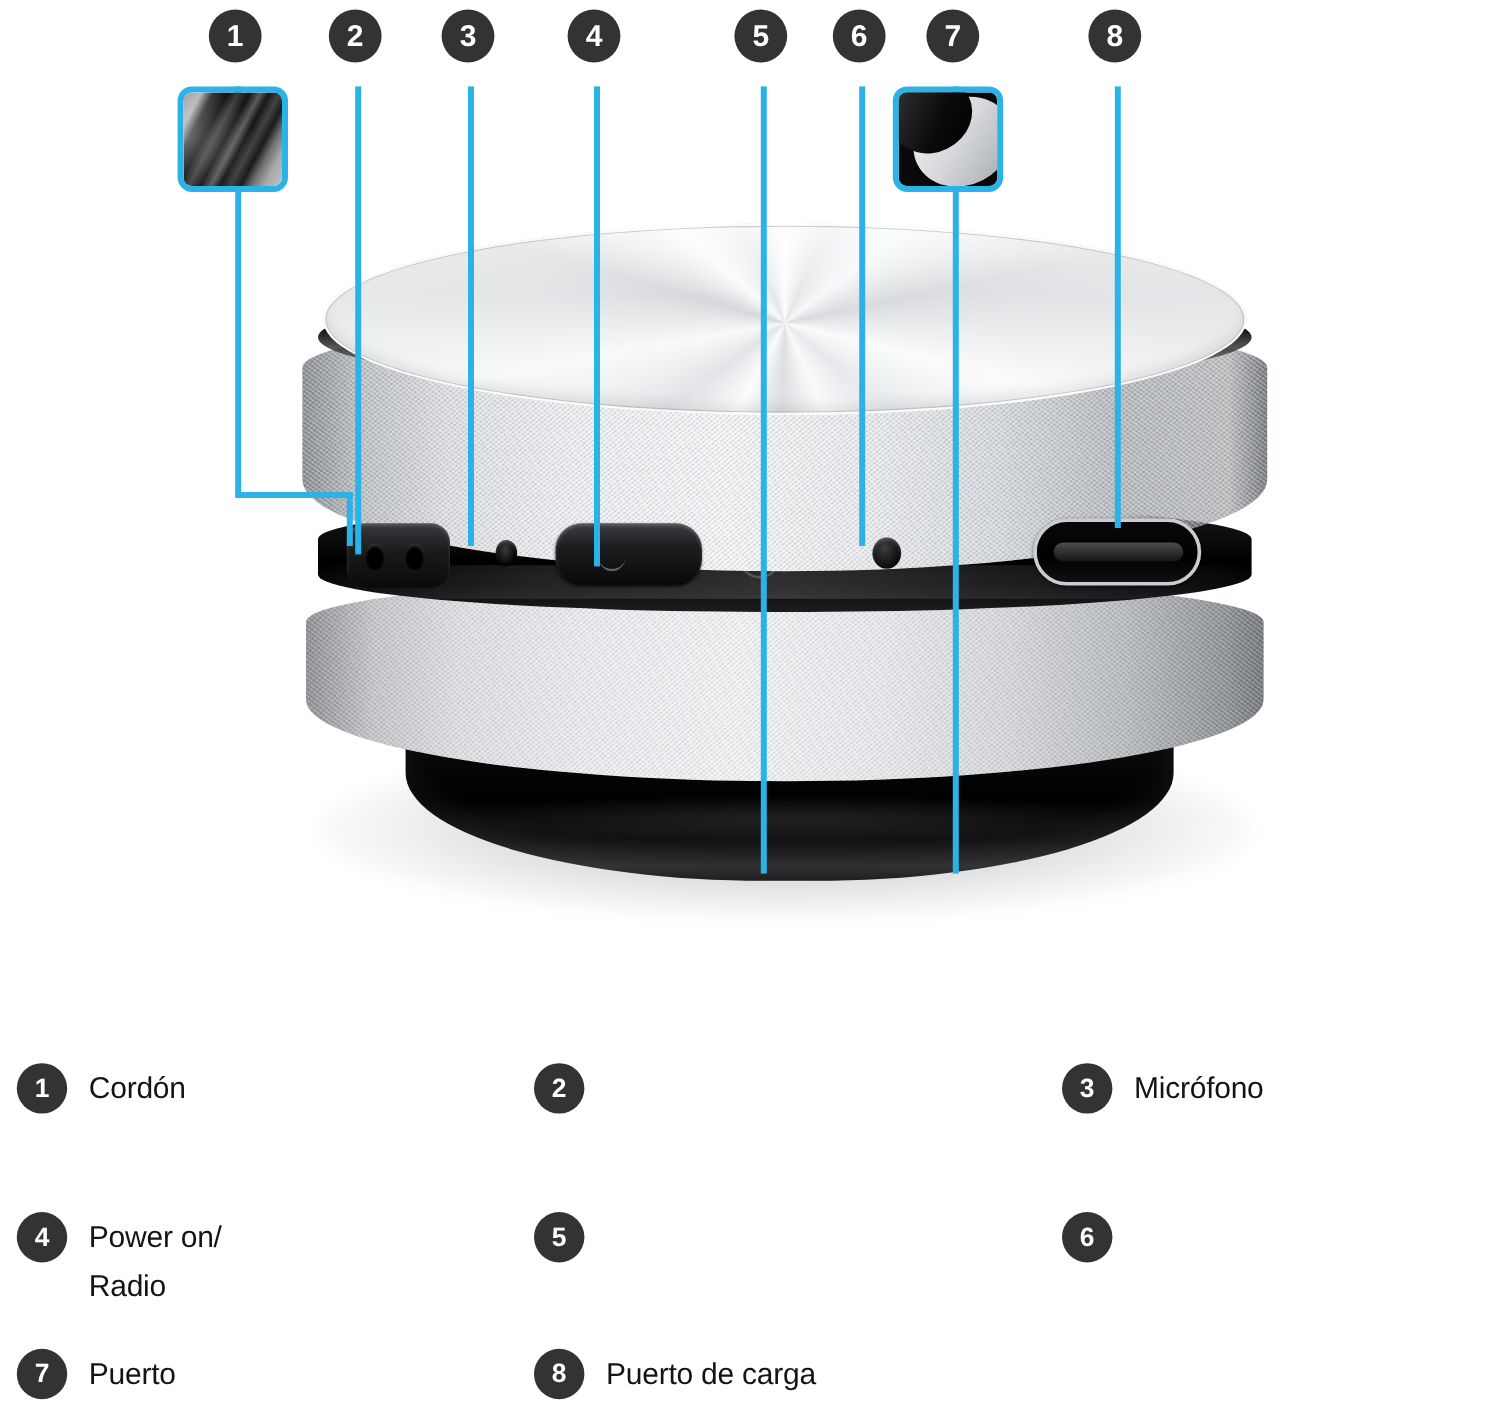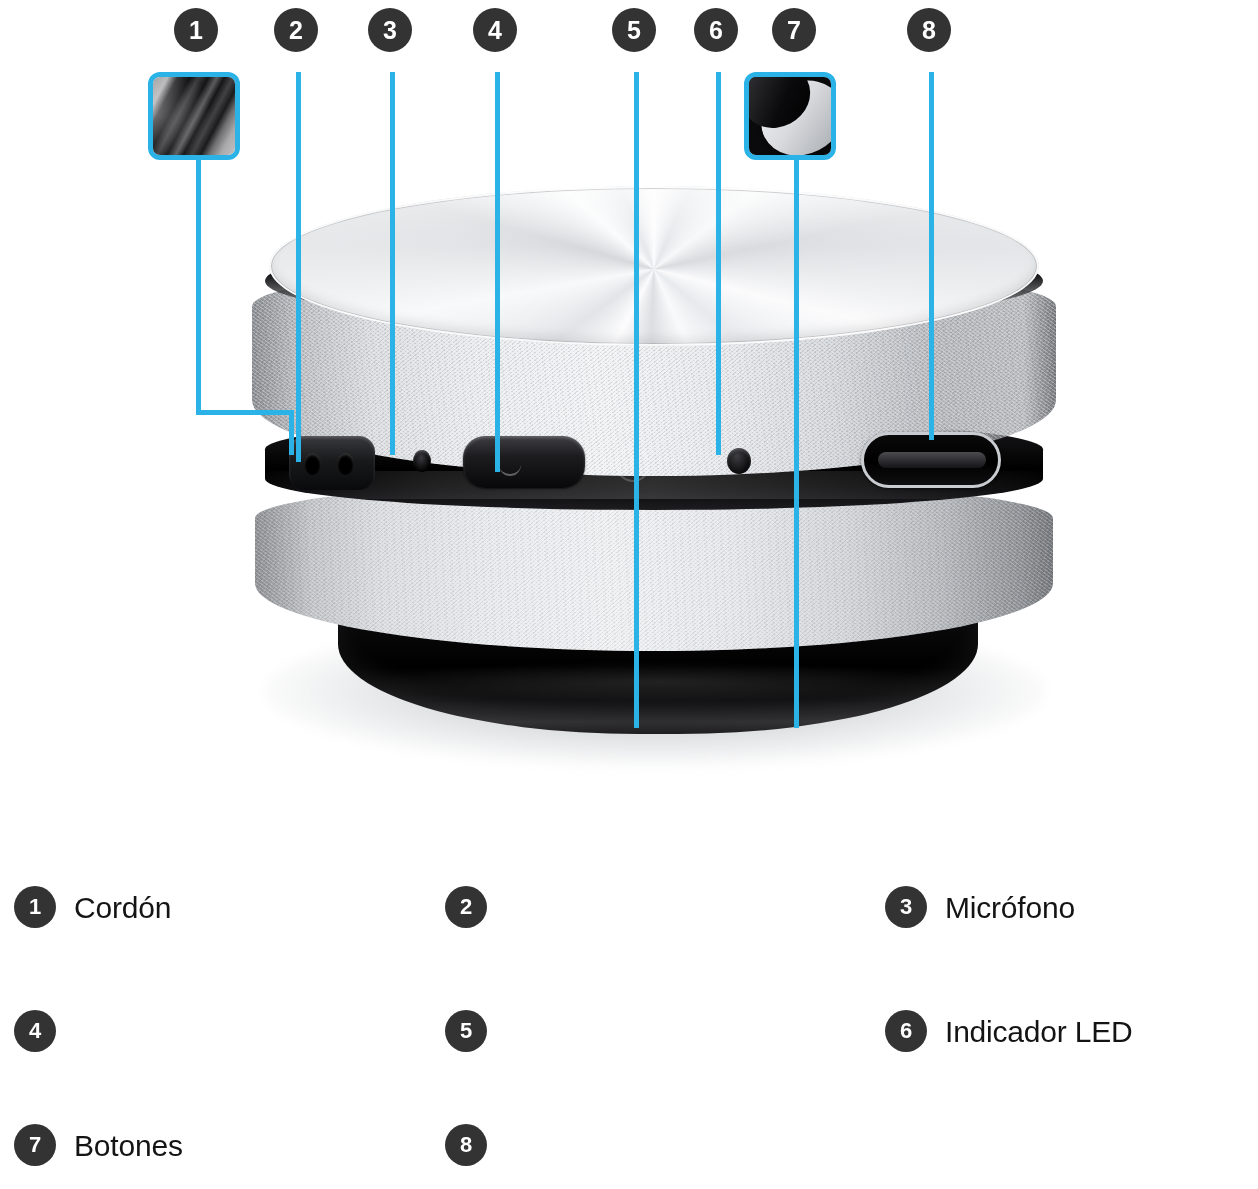--- a/index.html
+++ b/index.html
@@ -409,21 +409,21 @@
     height: 42px;
     border-radius: 50%;
     background: #333333;
     color: #ffffff;
     font-size: 22px;
     font-weight: bold;
     line-height: 42px;
     text-align: center;
   }
   .legend-label {
-    font-size: 30px;
+    font-size: 25px;
     line-height: 41px;
     color: #141414;
     letter-spacing: -0.2px;
     white-space: pre-line;
     padding-top: 1px;
   }
 </style>
 </head>
 <body>
 
@@ -492,29 +492,31 @@
   <div class="legend-item" style="left:445px; top:24px;">
     <div class="legend-badge">2</div>
   </div>
   <div class="legend-item" style="left:885px; top:24px;">
     <div class="legend-badge">3</div>
     <div class="legend-label">Micrófono</div>
   </div>
 
   <div class="legend-item" style="left:14px; top:148px;">
     <div class="legend-badge">4</div>
+    <div class="legend-label">Power on/
+Radio</div>
   </div>
   <div class="legend-item" style="left:445px; top:148px;">
     <div class="legend-badge">5</div>
   </div>
   <div class="legend-item" style="left:885px; top:148px;">
     <div class="legend-badge">6</div>
-    <div class="legend-label">Indicador LED</div>
   </div>
 
   <div class="legend-item" style="left:14px; top:262px;">
     <div class="legend-badge">7</div>
-    <div class="legend-label">Botones</div>
+    <div class="legend-label">Puerto</div>
   </div>
   <div class="legend-item" style="left:445px; top:262px;">
     <div class="legend-badge">8</div>
+    <div class="legend-label">Puerto de carga</div>
   </div>
 </div>
 
 </body></html>

